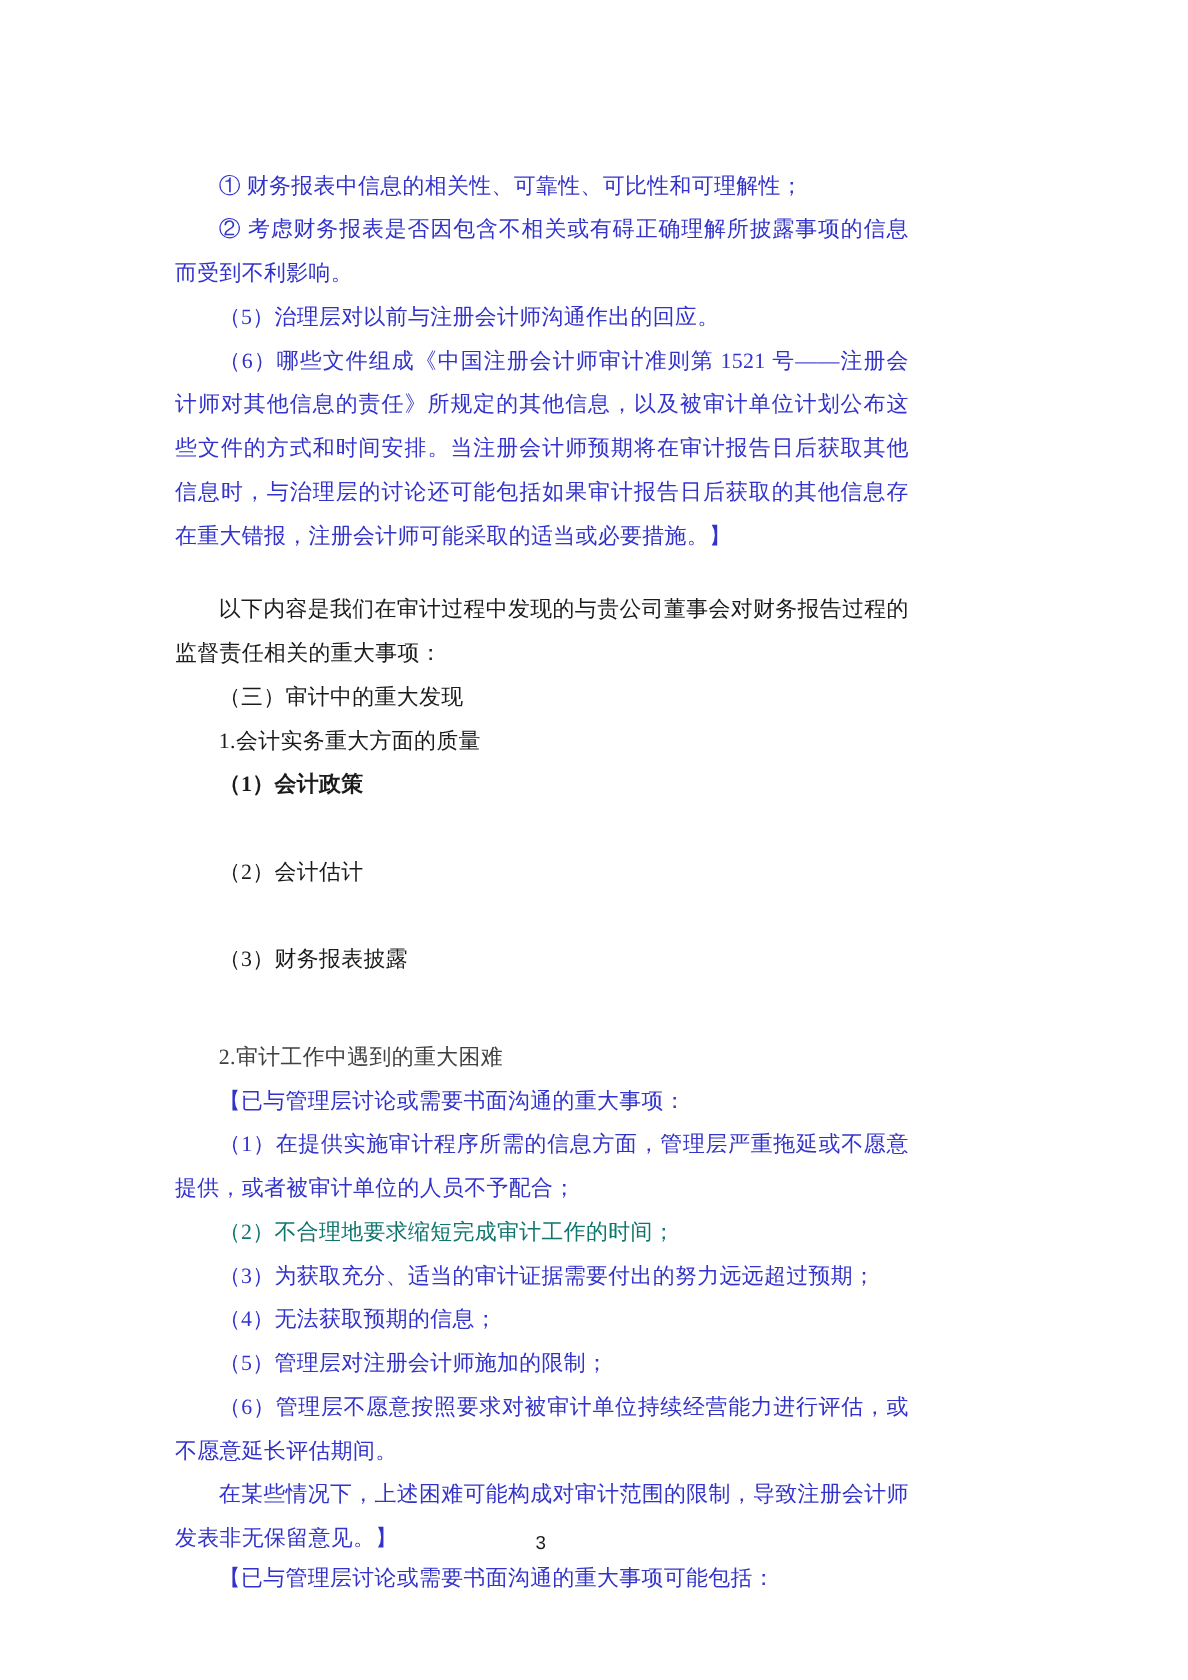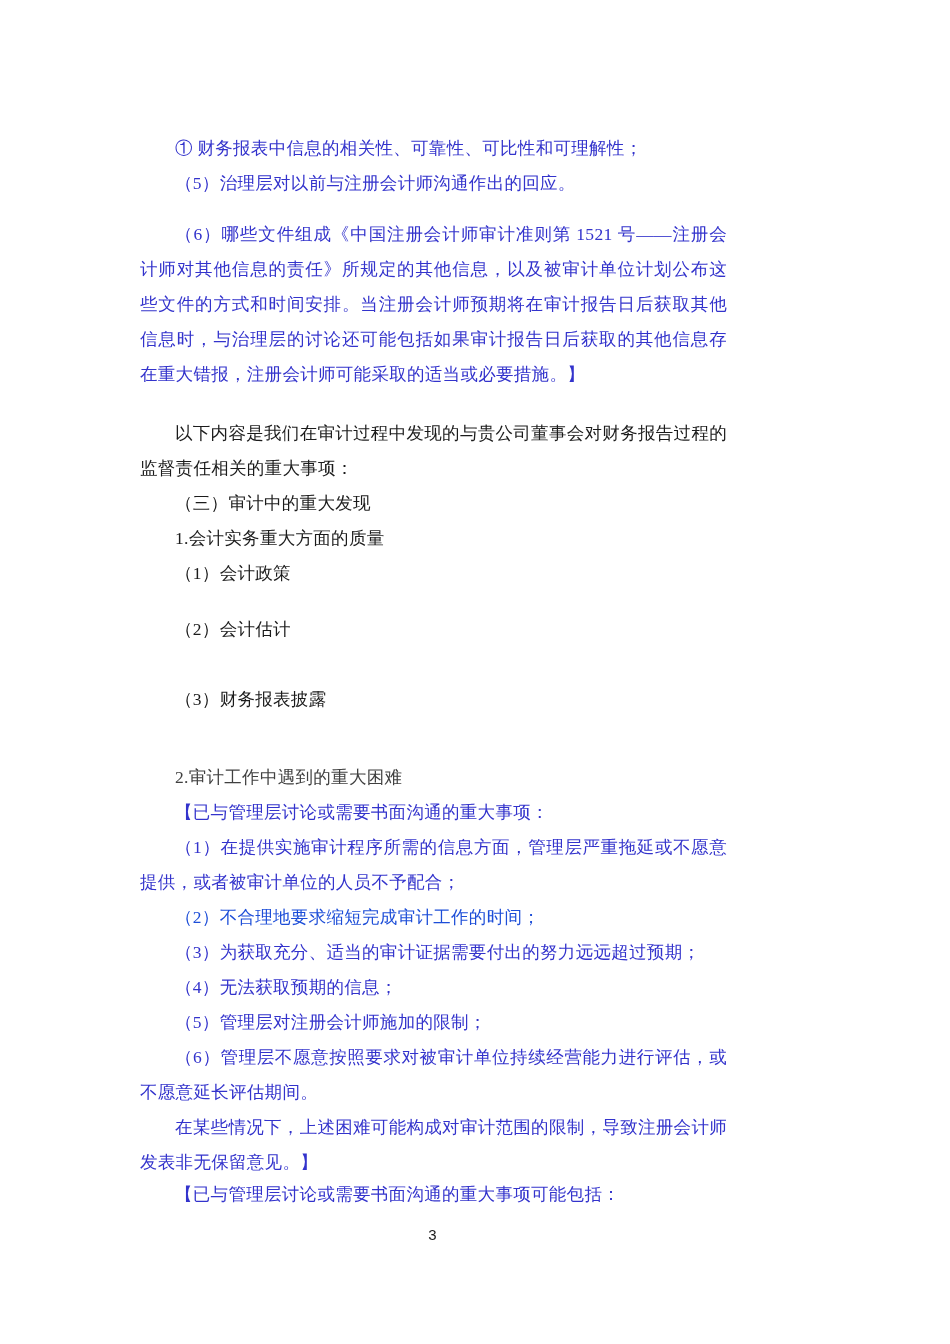--- a/index.html
+++ b/index.html
@@ -40,32 +40,33 @@
     font-size: 15px;
     font-family: "Liberation Sans", "DejaVu Sans", sans-serif;
   }
 </style>
 </head>
 <body>
 
 <div class="page" style="background: rgb(255, 255, 255);">
   <div class="content">
       <p class="para" style="color: rgb(51, 51, 204);">① 财务报表中信息的相关性、可靠性、可比性和可理解性；</p>
+      <p class="para" style="color: rgb(51, 51, 204);">② 考虑财务报表是否因包含不相关或有碍正确理解所披露事项的信息而受到不利影响。</p>
       <p class="para" style="color: rgb(51, 51, 204);">（5）治理层对以前与注册会计师沟通作出的回应。</p>
-      <p class="para" style="color: rgb(51, 51, 204); margin-bottom: 24px; margin-top: 16px;">（6）哪些文件组成《中国注册会计师审计准则第 1521 号——注册会计师对其他信息的责任》所规定的其他信息，以及被审计单位计划公布这些文件的方式和时间安排。当注册会计师预期将在审计报告日后获取其他信息时，与治理层的讨论还可能包括如果审计报告日后获取的其他信息存在重大错报，注册会计师可能采取的适当或必要措施。】</p>
+      <p class="para" style="color: rgb(51, 51, 204); margin-bottom: 24px;">（6）哪些文件组成《中国注册会计师审计准则第 1521 号——注册会计师对其他信息的责任》所规定的其他信息，以及被审计单位计划公布这些文件的方式和时间安排。当注册会计师预期将在审计报告日后获取其他信息时，与治理层的讨论还可能包括如果审计报告日后获取的其他信息存在重大错报，注册会计师可能采取的适当或必要措施。】</p>
       <p class="para" style="color: rgb(27, 27, 27);">以下内容是我们在审计过程中发现的与贵公司董事会对财务报告过程的监督责任相关的重大事项：</p>
       <p class="para" style="color: rgb(27, 27, 27);">（三）审计中的重大发现</p>
       <p class="para" style="color: rgb(27, 27, 27);">1.会计实务重大方面的质量</p>
-      <p class="para" style="color: rgb(27, 27, 27); margin-bottom: 21px;">（1）会计政策</p>
+      <p class="para" style="color: rgb(27, 27, 27); margin-bottom: 35px; font-weight: bold;">（1）会计政策</p>
       <p class="para" style="color: rgb(27, 27, 27); margin-bottom: 35px;">（2）会计估计</p>
       <p class="para" style="color: rgb(27, 27, 27); margin-bottom: 35px;">（3）财务报表披露</p>
       <p class="para" style="color: #404040; margin-top: 43px;">2.审计工作中遇到的重大困难</p>
       <p class="para" style="color: rgb(51, 51, 204);">【已与管理层讨论或需要书面沟通的重大事项：</p>
       <p class="para" style="color: rgb(51, 51, 204);">（1）在提供实施审计程序所需的信息方面，管理层严重拖延或不愿意提供，或者被审计单位的人员不予配合；</p>
-      <p class="para" style="color: #1d4ed8;">（2）不合理地要求缩短完成审计工作的时间；</p>
+      <p class="para" style="color: #0f766e;">（2）不合理地要求缩短完成审计工作的时间；</p>
       <p class="para" style="color: rgb(51, 51, 204);">（3）为获取充分、适当的审计证据需要付出的努力远远超过预期；</p>
       <p class="para" style="color: rgb(51, 51, 204);">（4）无法获取预期的信息；</p>
       <p class="para" style="color: rgb(51, 51, 204);">（5）管理层对注册会计师施加的限制；</p>
       <p class="para" style="color: rgb(51, 51, 204);">（6）管理层不愿意按照要求对被审计单位持续经营能力进行评估，或不愿意延长评估期间。</p>
       <p class="para" style="color: rgb(51, 51, 204);">在某些情况下，上述困难可能构成对审计范围的限制，导致注册会计师发表非无保留意见。】</p>
       <p class="para tight" style="color: rgb(51, 51, 204);">【已与管理层讨论或需要书面沟通的重大事项可能包括：</p>
     </div>
   <div class="page-number" style="color: rgb(27, 27, 27);">3</div>
 </div>
 

